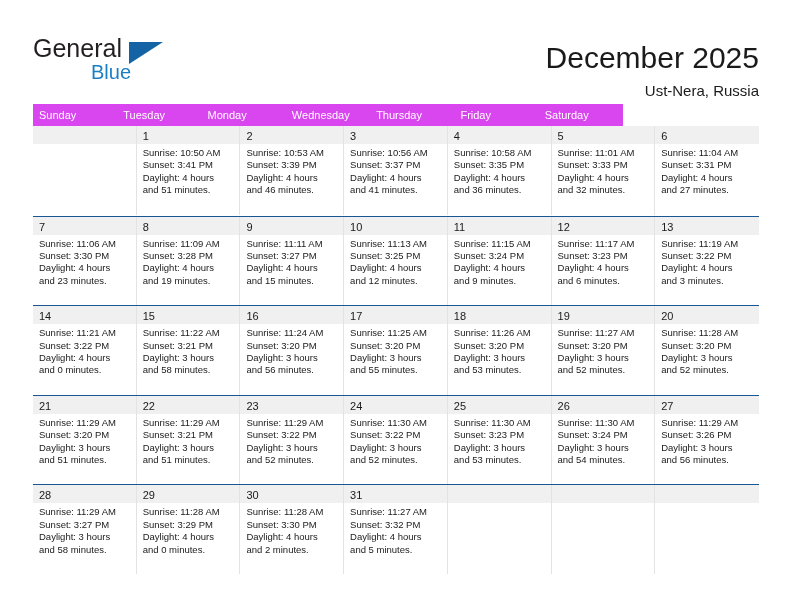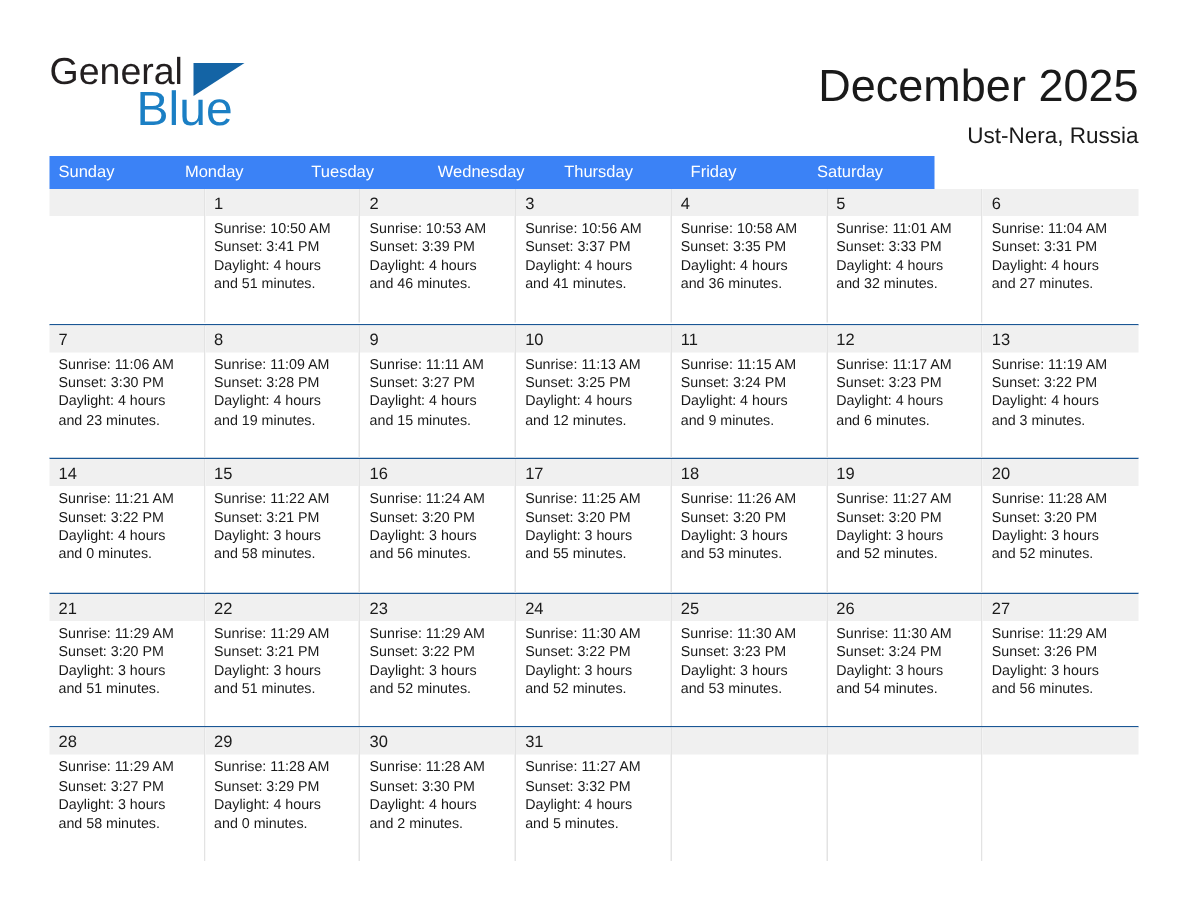--- a/index.html
+++ b/index.html
@@ -45,21 +45,21 @@
     left: 96px;
     top: 8px;
     width: 0; height: 0;
     border-left: 34px solid #1464a5;
     border-bottom: 22px solid transparent;
   }
   .logo-blue {
     position: absolute;
     left: 58px;
     top: 24px;
-    font-size: 32px;
+    font-size: 20px;
     color: #1b7fc4;
     line-height: 28px;
   }
 
   .title-block {
     position: absolute;
     right: 33px;
     top: 40px;
     text-align: right;
   }
@@ -82,21 +82,21 @@
   .calendar {
     position: absolute;
     left: 33px;
     top: 104px;
     width: 726px;
   }
   .weekdays {
     display: flex;
     width: 590px;
     height: 22px;
-    background: #3b82f6;
+    background: #d946ef;
   }
   .weekday {
     width: 103.71px;
     color: #ffffff;
     font-size: 11px;
     line-height: 22px;
     padding-left: 6px;
     white-space: nowrap;
   }
 
@@ -156,22 +156,22 @@
       <div class="cal-title">December 2025</div>
       <div class="cal-subtitle">Ust-Nera, Russia</div>
     </div>
 
   </div>
 
   <div class="calendar">
 
     <div class="weekdays">
       <div class="weekday">Sunday</div>
+      <div class="weekday">Tuesday</div>
       <div class="weekday">Monday</div>
-      <div class="weekday">Tuesday</div>
       <div class="weekday">Wednesday</div>
       <div class="weekday">Thursday</div>
       <div class="weekday">Friday</div>
       <div class="weekday">Saturday</div>
     </div>
 
     <div class="week first">
       <div class="daycell empty">
         <div class="daynum-band"><span class="daynum"></span></div>
         <div class="dayinfo">

